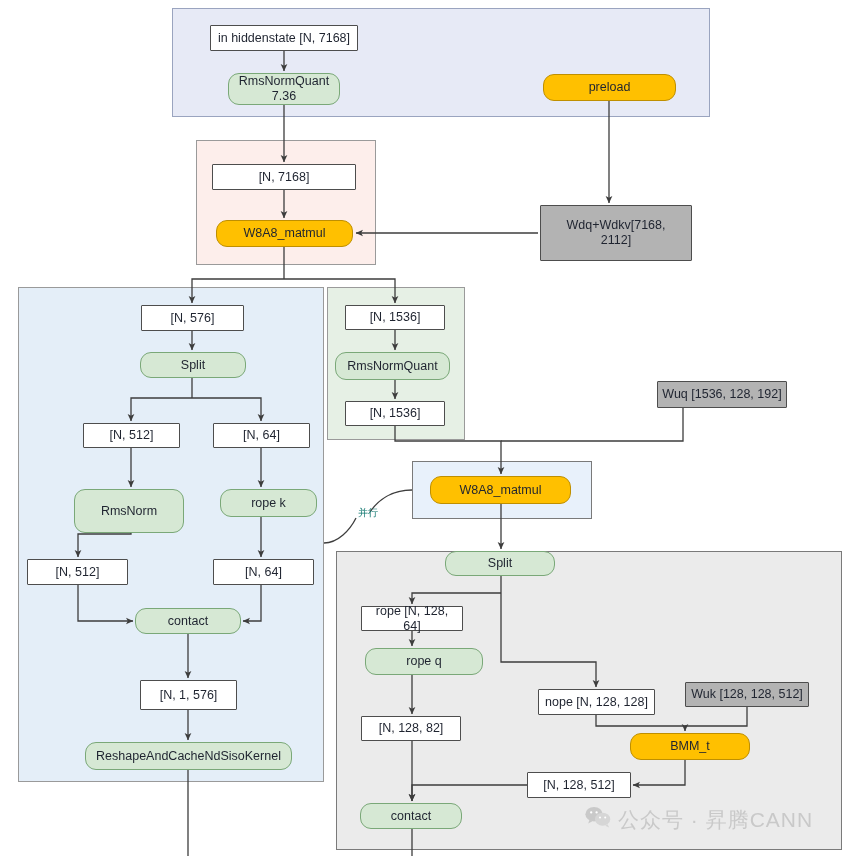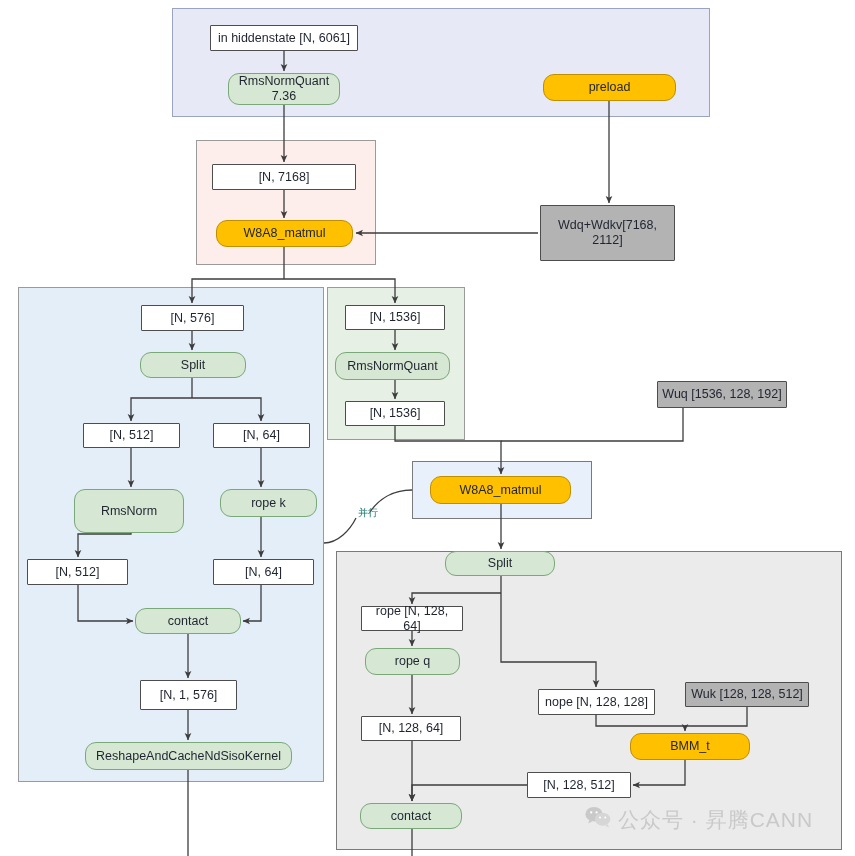--- a/index.html
+++ b/index.html
@@ -147,48 +147,48 @@
         <path d="M685,760 L685,785 L633,785" marker-end="url(#arrowhead)"></path>
         <path d="M527,785 L412,785 L412,801" marker-end="url(#arrowhead)"></path>
         <path d="M412,741 L412,801" marker-end="url(#arrowhead)"></path>
         <path d="M412,829 L412,856"></path>
         <path d="M412,490 C392,490 378,500 370,512"></path>
         <path d="M324,543 C338,543 350,530 356,518"></path>
       </g>
   </svg>
 
   <div id="nodes-layer">
-      <div class="node n-rect" style="left: 210px; top: 25px; width: 148px; height: 26px;"><span>in hiddenstate [N, 6061]</span></div>
+      <div class="node n-rect" style="left: 210px; top: 25px; width: 148px; height: 26px;"><span>in hiddenstate [N, 7168]</span></div>
       <div class="node n-round" style="left: 228px; top: 73px; width: 112px; height: 32px;"><span>RmsNormQuant
 7.36</span></div>
       <div class="node n-orange" style="left: 543px; top: 74px; width: 133px; height: 27px;"><span>preload</span></div>
       <div class="node n-rect" style="left: 212px; top: 164px; width: 144px; height: 26px;"><span>[N, 7168]</span></div>
       <div class="node n-orange" style="left: 216px; top: 220px; width: 137px; height: 27px;"><span>W8A8_matmul</span></div>
-      <div class="node n-gray" style="left: 540px; top: 205px; width: 135px; height: 56px;"><span>Wdq+Wdkv[7168,
+      <div class="node n-gray" style="left: 540px; top: 205px; width: 152px; height: 56px;"><span>Wdq+Wdkv[7168,
 2112]</span></div>
       <div class="node n-rect" style="left: 141px; top: 305px; width: 103px; height: 26px;"><span>[N, 576]</span></div>
       <div class="node n-round" style="left: 140px; top: 352px; width: 106px; height: 26px;"><span>Split</span></div>
       <div class="node n-rect" style="left: 83px; top: 423px; width: 97px; height: 25px;"><span>[N, 512]</span></div>
       <div class="node n-rect" style="left: 213px; top: 423px; width: 97px; height: 25px;"><span>[N, 64]</span></div>
       <div class="node n-round" style="left: 74px; top: 489px; width: 110px; height: 44px;"><span>RmsNorm</span></div>
       <div class="node n-round" style="left: 220px; top: 489px; width: 97px; height: 28px;"><span>rope k</span></div>
       <div class="node n-rect" style="left: 27px; top: 559px; width: 101px; height: 26px;"><span>[N, 512]</span></div>
       <div class="node n-rect" style="left: 213px; top: 559px; width: 101px; height: 26px;"><span>[N, 64]</span></div>
       <div class="node n-round" style="left: 135px; top: 608px; width: 106px; height: 26px;"><span>contact</span></div>
       <div class="node n-rect" style="left: 140px; top: 680px; width: 97px; height: 30px;"><span>[N, 1, 576]</span></div>
       <div class="node n-round" style="left: 85px; top: 742px; width: 207px; height: 28px;"><span>ReshapeAndCacheNdSisoKernel</span></div>
       <div class="node n-rect" style="left: 345px; top: 305px; width: 100px; height: 25px;"><span>[N, 1536]</span></div>
       <div class="node n-round" style="left: 335px; top: 352px; width: 115px; height: 28px;"><span>RmsNormQuant</span></div>
       <div class="node n-rect" style="left: 345px; top: 401px; width: 100px; height: 25px;"><span>[N, 1536]</span></div>
       <div class="node n-gray" style="left: 618px; top: 381px; width: 130px; height: 27px; margin-left: 39px;"><span>Wuq [1536, 128, 192]</span></div>
       <div class="node n-orange" style="left: 430px; top: 476px; width: 141px; height: 28px;"><span>W8A8_matmul</span></div>
       <div class="node n-round" style="left: 445px; top: 551px; width: 110px; height: 25px;"><span>Split</span></div>
       <div class="node n-rect" style="left: 361px; top: 606px; width: 102px; height: 25px;"><span>rope [N, 128, 64]</span></div>
-      <div class="node n-round" style="left: 365px; top: 648px; width: 95px; height: 27px;"><span>rope q</span></div>
-      <div class="node n-rect" style="left: 361px; top: 716px; width: 100px; height: 25px;"><span>[N, 128, 64]</span></div>
+      <div class="node n-round" style="left: 365px; top: 648px; width: 118px; height: 27px;"><span>rope q</span></div>
+      <div class="node n-rect" style="left: 361px; top: 716px; width: 100px; height: 25px;"><span>[N, 128, 82]</span></div>
       <div class="node n-rect" style="left: 538px; top: 689px; width: 117px; height: 26px;"><span>nope [N, 128, 128]</span></div>
       <div class="node n-gray" style="left: 685px; top: 682px; width: 124px; height: 25px;"><span>Wuk [128, 128, 512]</span></div>
       <div class="node n-orange" style="left: 630px; top: 733px; width: 120px; height: 27px;"><span>BMM_t</span></div>
       <div class="node n-rect" style="left: 527px; top: 772px; width: 104px; height: 26px;"><span>[N, 128, 512]</span></div>
       <div class="node n-round" style="left: 360px; top: 803px; width: 102px; height: 26px;"><span>contact</span></div>
     </div>
 
   <div id="annotations-layer">
       <div class="label-cn" style="left: 358px; top: 498px;">并行</div>
     </div>

